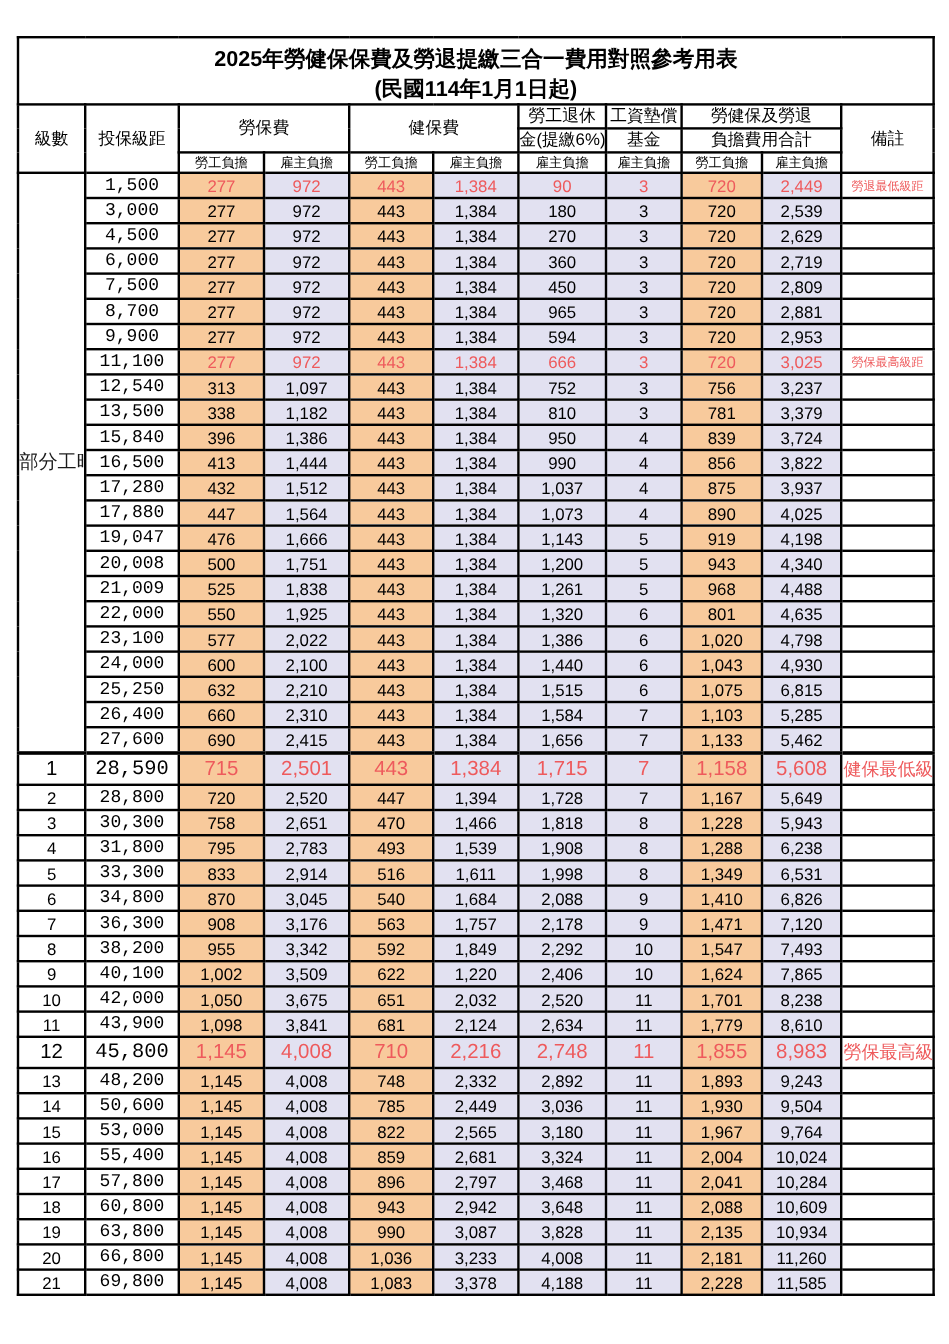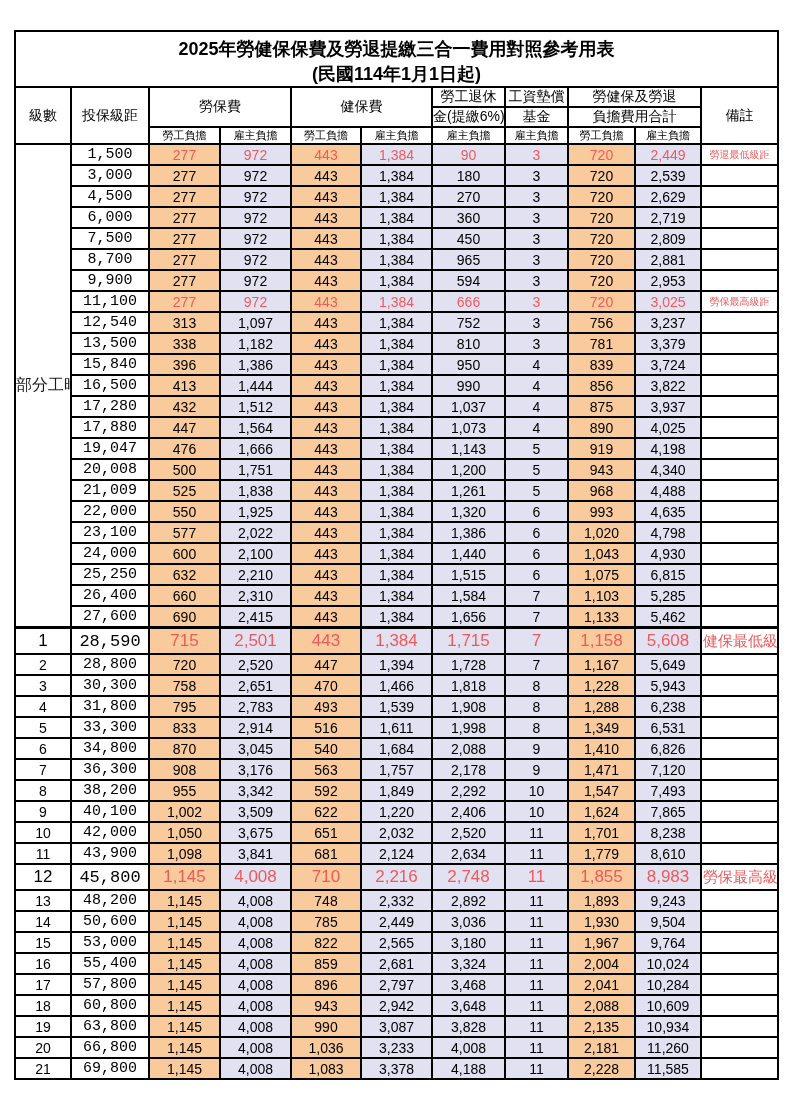--- a/index.html
+++ b/index.html
@@ -282,21 +282,21 @@
           <td class="remark"></td>
         </tr>
         <tr>
           <td class="bracket">22,000</td>
           <td class="orange">550</td>
           <td class="lav">1,925</td>
           <td class="orange">443</td>
           <td class="lav">1,384</td>
           <td class="lav">1,320</td>
           <td class="lav">6</td>
-          <td class="orange">993</td>
+          <td class="orange">801</td>
           <td class="lav">4,635</td>
           <td class="remark"></td>
         </tr>
         <tr>
           <td class="bracket">23,100</td>
           <td class="orange">577</td>
           <td class="lav">2,022</td>
           <td class="orange">443</td>
           <td class="lav">1,384</td>
           <td class="lav">1,386</td>

